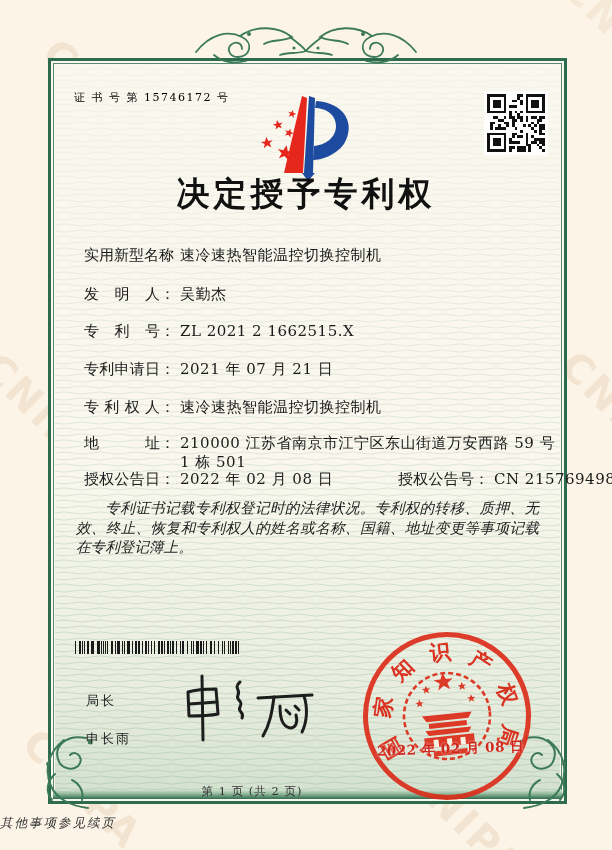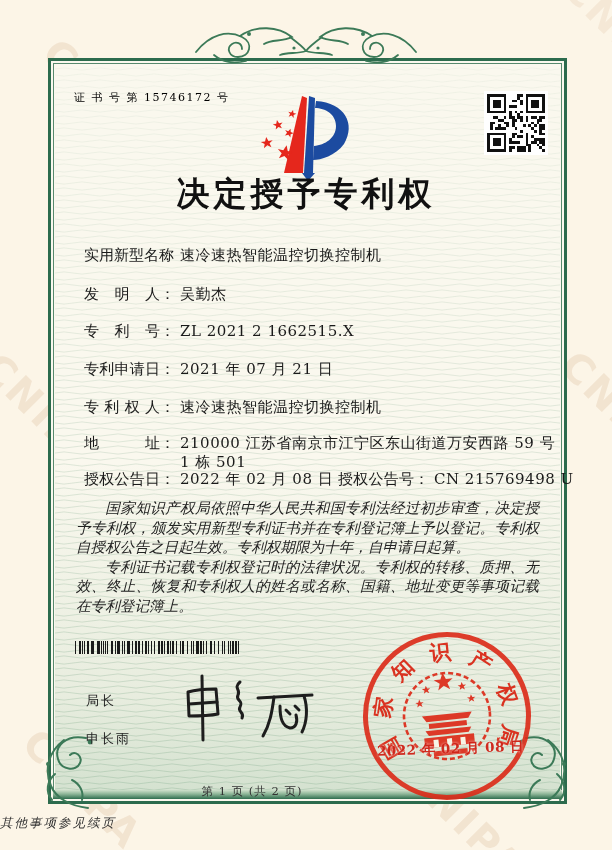--- a/index.html
+++ b/index.html
@@ -425,25 +425,24 @@
   <span class="flabel">专利申请日</span><span class="fcolon">：</span><span class="fvalue">2021 年 07 月 21 日</span>
 </div>
 <div class="frow" style="top:398px">
   <span class="flabel">专利权人</span><span class="fcolon">：</span><span class="fvalue">速冷速热智能温控切换控制机</span>
 </div>
 <div class="frow" style="top:434px">
   <span class="flabel">地址</span><span class="fcolon">：</span><span class="fvalue wrap">210000  江苏省南京市江宁区东山街道万安西路 59 号 1 栋 501</span>
 </div>
 <div class="frow" style="top:470px">
   <span class="flabel">授权公告日</span><span class="fcolon">：</span><span class="fvalue">2022 年 02 月 08 日</span>
-  <span class="flabel" style="">授权公告号</span><span class="fcolon">：</span><span class="fvalue">CN 215769498 U</span>
+  <span class="flabel" style="margin-left:60px">授权公告号</span><span class="fcolon">：</span><span class="fvalue">CN 215769498 U</span>
 </div>
 
 <div class="law">
-  <p>国家知识产权局依照中华人民共和国专利法经过初步审查，决定授予专利权，颁发实用新型专利证书并在专利登记簿上予以登记。专利权自授权公告之日起生效。专利权期限为十年，自申请日起算。</p>
   <p>专利证书记载专利权登记时的法律状况。专利权的转移、质押、无效、终止、恢复和专利权人的姓名或名称、国籍、地址变更等事项记载在专利登记簿上。</p>
 </div>
 
 <svg id="bc-svg" class="barcode" viewBox="0 0 166 13" preserveAspectRatio="none">
     <rect x="0" y="0" width="1" height="13" fill="#1a1a1a"></rect>
     <rect x="4" y="0" width="2" height="13" fill="#1a1a1a"></rect>
     <rect x="7" y="0" width="1" height="13" fill="#1a1a1a"></rect>
     <rect x="9" y="0" width="1" height="13" fill="#1a1a1a"></rect>
     <rect x="12" y="0" width="2" height="13" fill="#1a1a1a"></rect>
     <rect x="16" y="0" width="3" height="13" fill="#1a1a1a"></rect>

